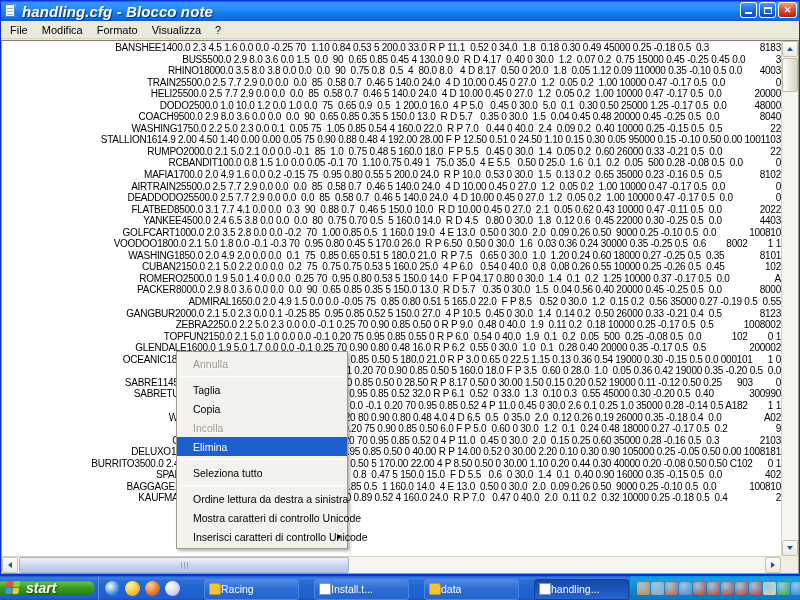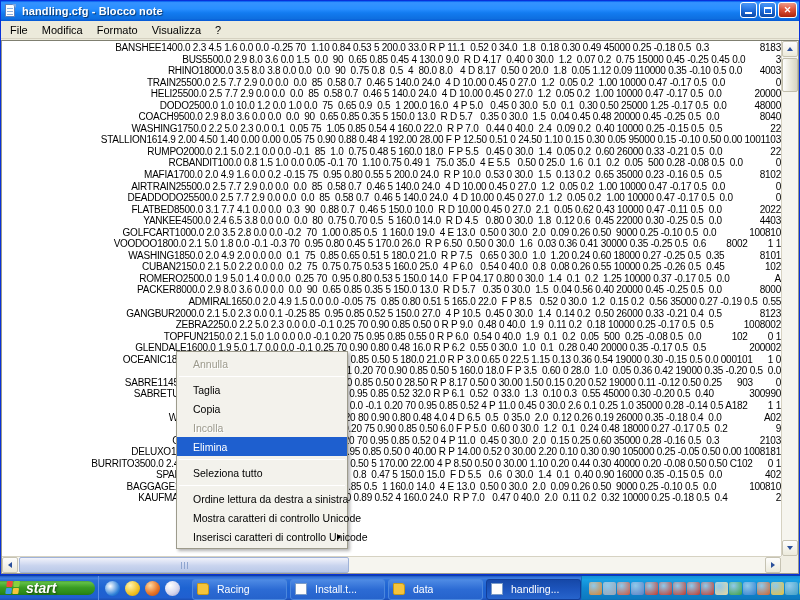--- a/index.html
+++ b/index.html
@@ -47,25 +47,26 @@
     width: 0; height: 0;
     border-left: 4px solid transparent;
     border-top: 4px solid #7ba7e0;
   }
   #title-icon .ln {
     position: absolute; left: 3px;
     width: 6px; height: 1px; background: #8fb0dd;
   }
   #title-text {
     color: #ffffff;
-    font-size: 11px;
+    font-size: 15px;
     font-weight: bold;
     text-shadow: 1px 1px 1px rgba(0,0,0,.55);
     white-space: nowrap;
     letter-spacing: .1px;
+    font-style: italic;
   }
   #win-buttons {
     position: absolute; right: 2px; top: 1px;
     display: flex; gap: 2px;
   }
   .win-btn {
     width: 17px; height: 16px;
     border: 1px solid #ffffff;
     border-radius: 3px;
     display: flex; align-items: center; justify-content: center;
@@ -271,21 +272,22 @@
   .task-btn {
     height: 21px;
     width: 95px;
     background: linear-gradient(to bottom,#4d8ae4,#2c6bd4 50%,#2663cc);
     border: 1px solid #4b87dd;
     border-radius: 3px;
     display: flex; align-items: center;
     padding: 0 4px;
     color: #fff; font-size: 10.5px;
     white-space: nowrap; overflow: hidden;
-    gap: 8px;
+    gap: 0;
+    margin-left: 12px;
   }
   .task-btn.active {
     background: linear-gradient(to bottom,#1648a8,#1d55bd 50%,#2764cc);
     border-color: #123e98;
   }
   .task-ico { width: 12px; height: 12px; flex: 0 0 auto; }
   .task-ico.folder { background: #f5c43c; border: 1px solid #c79a18; border-radius: 1px 3px 2px 2px; }
   .task-ico.doc { background: #fdfdfd; border: 1px solid #7a9bc8; }
   .task-label { overflow: hidden; text-overflow: ellipsis; }
   #tray {
@@ -344,21 +346,21 @@
         <div class="line"><span class="lname">WASHING</span><span class="lvals">1750.0 2.2 5.0 2.3 0.0 0.1  0.05 75  1.05 0.85 0.54 4 160.0 22.0  R P 7.0   0.44 0 40.0  2.4  0.09 0.2  0.40 10000 0.25 -0.15 0.5  0.5                   22</span></div>
         <div class="line"><span class="lname">STALLION</span><span class="lvals">1614.9 2.00 4.50 1.40 0.00 0.00 0.05 75 0.90 0.88 0.48 4 192.00 28.00 F P 12.50 0.51 0 24.50 1.10 0.15 0.30 0.05 95000 0.15 -0.10 0.50 0.00 1001103</span></div>
         <div class="line"><span class="lname">RUMPO</span><span class="lvals">2000.0 2.1 5.0 2.1 0.0 0.0 -0.1  85  1.0  0.75 0.48 5 160.0 18.0  F P 5.5   0.45 0 30.0  1.4  0.05 0.2  0.60 26000 0.33 -0.21 0.5  0.0                   22</span></div>
         <div class="line"><span class="lname">RCBANDIT</span><span class="lvals">100.0 0.8 1.5 1.0 0.0 0.05 -0.1 70  1.10 0.75 0.49 1  75.0 35.0  4 E 5.5   0.50 0 25.0  1.6  0.1  0.2  0.05  500 0.28 -0.08 0.5  0.0             0</span></div>
         <div class="line"><span class="lname">MAFIA</span><span class="lvals">1700.0 2.0 4.9 1.6 0.0 0.2 -0.15 75  0.95 0.80 0.55 5 200.0 24.0  R P 10.0  0.53 0 30.0  1.5  0.13 0.2  0.65 35000 0.23 -0.16 0.5  0.5               8102</span></div>
         <div class="line"><span class="lname">AIRTRAIN</span><span class="lvals">25500.0 2.5 7.7 2.9 0.0 0.0  0.0  85  0.58 0.7  0.46 5 140.0 24.0  4 D 10.00 0.45 0 27.0  1.2  0.05 0.2  1.00 10000 0.47 -0.17 0.5  0.0                    0</span></div>
         <div class="line"><span class="lname">DEADDODO</span><span class="lvals">25500.0 2.5 7.7 2.9 0.0 0.0  0.0  85  0.58 0.7  0.46 5 140.0 24.0  4 D 10.00 0.45 0 27.0  1.2  0.05 0.2  1.00 10000 0.47 -0.17 0.5  0.0                 0</span></div>
         <div class="line"><span class="lname">FLATBED</span><span class="lvals">8500.0 3.1 7.7 4.1 0.0 0.0  0.3  90  0.88 0.7  0.46 5 150.0 10.0  R D 10.00 0.45 0 27.0  2.1  0.05 0.62 0.43 10000 0.47 -0.11 0.5  0.0               2022</span></div>
         <div class="line"><span class="lname">YANKEE</span><span class="lvals">4500.0 2.4 6.5 3.8 0.0 0.0  0.0  80  0.75 0.70 0.5  5 160.0 14.0  R D 4.5   0.80 0 30.0  1.8  0.12 0.6  0.45 22000 0.30 -0.25 0.5  0.0               4403</span></div>
         <div class="line"><span class="lname">GOLFCART</span><span class="lvals">1000.0 2.0 3.5 2.8 0.0 0.0 -0.2  70  1.00 0.85 0.5  1 160.0 19.0  4 E 13.0  0.50 0 30.0  2.0  0.09 0.26 0.50  9000 0.25 -0.10 0.5  0.0             100810</span></div>
-        <div class="line"><span class="lname">VOODOO</span><span class="lvals">1800.0 2.1 5.0 1.8 0.0 -0.1 -0.3 70  0.95 0.80 0.45 5 170.0 26.0  R P 6.50  0.50 0 30.0  1.6  0.03 0.36 0.41 30000 0.35 -0.25 0.5  0.6        8002        1 1</span></div>
+        <div class="line"><span class="lname">VOODOO</span><span class="lvals">1800.0 2.1 5.0 1.8 0.0 -0.1 -0.3 70  0.95 0.80 0.45 5 170.0 26.0  R P 6.50  0.50 0 30.0  1.6  0.03 0.36 0.24 30000 0.35 -0.25 0.5  0.6        8002        1 1</span></div>
         <div class="line"><span class="lname">WASHING</span><span class="lvals">1850.0 2.0 4.9 2.0 0.0 0.0  0.1  75  0.85 0.65 0.51 5 180.0 21.0  R P 7.5   0.65 0 30.0  1.0  1.20 0.24 0.60 18000 0.27 -0.25 0.5  0.35              8101</span></div>
         <div class="line"><span class="lname">CUBAN</span><span class="lvals">2150.0 2.1 5.0 2.2 0.0 0.0  0.2  75  0.75 0.75 0.53 5 160.0 25.0  4 P 6.0   0.54 0 40.0  0.8  0.08 0.26 0.55 10000 0.25 -0.26 0.5  0.45                102</span></div>
         <div class="line"><span class="lname">ROMERO</span><span class="lvals">2500.0 1.9 5.0 1.4 0.0 0.0  0.25 70  0.95 0.80 0.53 5 150.0 14.0  F P 04.17 0.80 0 30.0  1.4  0.1  0.2  1.25 10000 0.37 -0.17 0.5  0.0                  A</span></div>
         <div class="line"><span class="lname">PACKER</span><span class="lvals">8000.0 2.9 8.0 3.6 0.0 0.0  0.0  90  0.65 0.85 0.35 5 150.0 13.0  R D 5.7   0.35 0 30.0  1.5  0.04 0.56 0.40 20000 0.45 -0.25 0.5  0.0               8000</span></div>
         <div class="line"><span class="lname">ADMIRAL</span><span class="lvals">1650.0 2.0 4.9 1.5 0.0 0.0 -0.05 75  0.85 0.80 0.51 5 165.0 22.0  F P 8.5   0.52 0 30.0  1.2  0.15 0.2  0.56 35000 0.27 -0.19 0.5  0.55</span></div>
         <div class="line"><span class="lname">GANGBUR</span><span class="lvals">2000.0 2.1 5.0 2.3 0.0 0.1 -0.25 85  0.95 0.85 0.52 5 150.0 27.0  4 P 10.5  0.45 0 30.0  1.4  0.14 0.2  0.50 26000 0.33 -0.21 0.4  0.5               8123</span></div>
         <div class="line"><span class="lname">ZEBRA</span><span class="lvals">2250.0 2.2 5.0 2.3 0.0 0.0 -0.1 0.25 70 0.90 0.85 0.50 0 R P 9.0  0.48 0 40.0  1.9  0.11 0.2  0.18 10000 0.25 -0.17 0.5  0.5            1008002</span></div>
         <div class="line"><span class="lname">TOPFUN</span><span class="lvals">2150.0 2.1 5.0 1.0 0.0 0.0 -0.1 0.20 75 0.95 0.85 0.55 0 R P 6.0  0.54 0 40.0  1.9  0.1  0.2  0.05  500  0.25 -0.08 0.5  0.0            102        0 1</span></div>
         <div class="line"><span class="lname">GLENDALE</span><span class="lvals">1600.0 1.9 5.0 1.7 0.0 0.0 -0.1 0.25 70 0.90 0.80 0.48 16.0 R P 6.2  0.55 0 30.0  1.0  0.1  0.28 0.40 20000 0.35 -0.17 0.5  0.5                 200002</span></div>
         <div class="line"><span class="lname">OCEANIC</span><span class="lvals">1800.0 2.0 5.0 1.9 0.0 0.0 -0.1 0.20 75 0.95 0.85 0.50 5 180.0 21.0 R P 3.0 0.65 0 22.5 1.15 0.13 0.36 0.54 19000 0.30 -0.15 0.5 0.0 000101      1 0</span></div>

